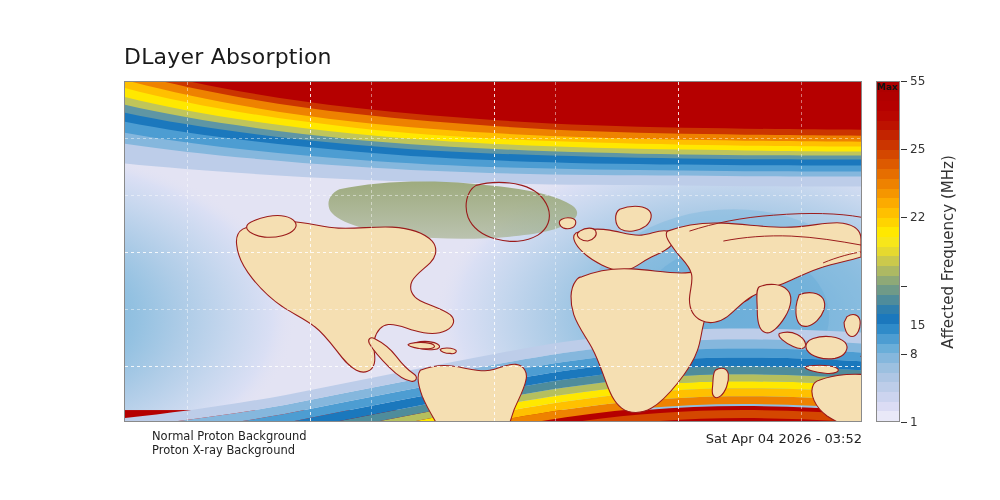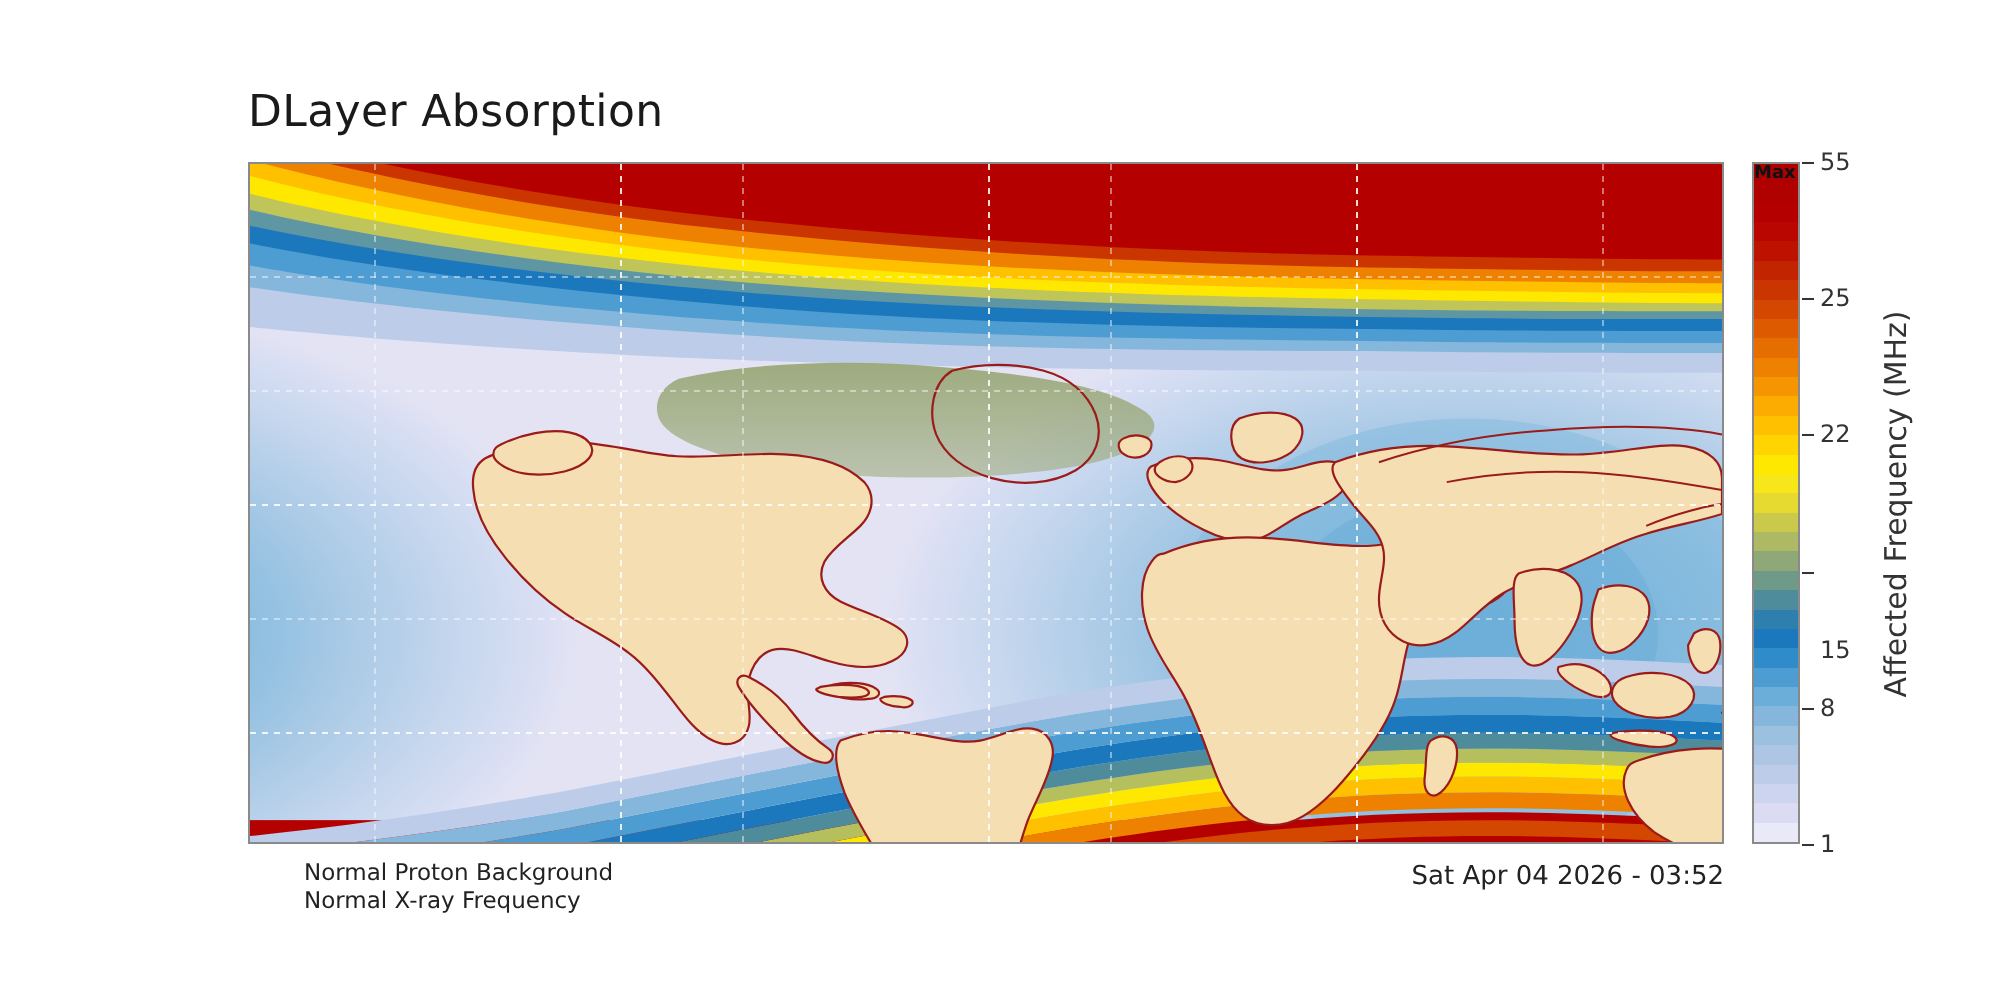--- a/index.html
+++ b/index.html
@@ -364,18 +364,18 @@
       <div class="ctick" style="top: 81px;"></div>
       <div class="ctlabel" style="top: 81px;">55</div>
     </div>
 
   <div id="cbar-title">
     <span>Affected Frequency (MHz)</span>
   </div>
 
   <div id="notes">
     <div>Normal Proton Background</div>
-    <div>Normal X-ray Frequency</div>
+    <div>Proton X-ray Background</div>
   </div>
 
   <div id="stamp">Sat Apr 04 2026 - 03:52</div>
 
 </div>
 
 </body></html>

